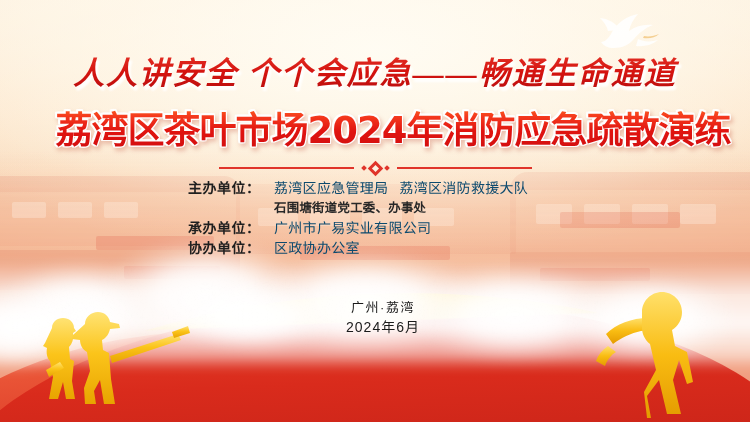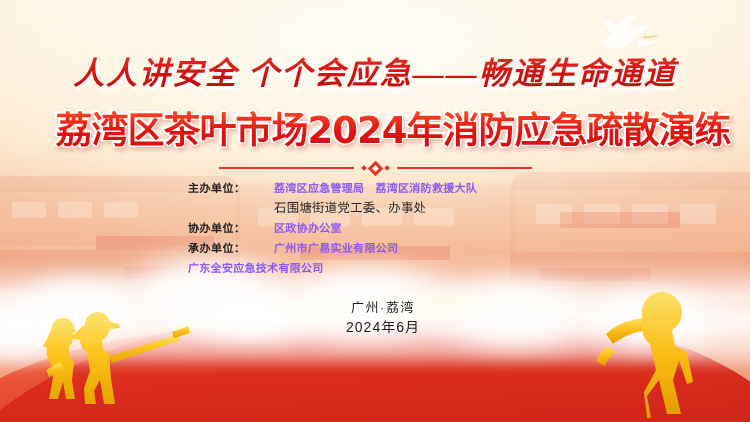--- a/index.html
+++ b/index.html
@@ -136,28 +136,28 @@
   .div-dia{width:11px;height:11px;background:#e0342a;transform:rotate(45deg);position:relative;}
   .div-dia:after{content:"";position:absolute;inset:3px;background:#fdf3e3;}
   
   .orgs{
     position:absolute;top:178px;left:0;right:0;
     display:flex;flex-direction:column;align-items:center;
   }
   .org-block{width:374px;}
   .org-row{
     display:flex;align-items:baseline;
-    font-size:11px;color:#2b2b2b;line-height:20px;white-space:nowrap;
+    font-size:14px;color:#2b2b2b;line-height:20px;white-space:nowrap;
   }
   .org-label{
     width:86px;flex:0 0 86px;font-weight:bold;letter-spacing:.5px;color:#1f1f1f;
   }
-  .org-val{font-weight:700;color:#8b5cf6;letter-spacing:.3px;}
+  .org-val{font-weight:400;color:#0c4a6e;letter-spacing:.3px;}
   .org-val .gap{display:inline-block;width:11px;}
-  .org-cont{padding-left:86px;font-weight:400;color:#272727;letter-spacing:.3px;
+  .org-cont{padding-left:86px;font-weight:700;color:#272727;letter-spacing:.3px;
     font-size:12.4px;line-height:20px;white-space:nowrap;}
   
   .footer{
     position:absolute;top:298px;left:16px;right:0;text-align:center;
     color:#1b1b1b;
   }
   .f-place{font-size:13px;letter-spacing:1.5px;line-height:19px;}
   .f-date{font-size:14px;letter-spacing:1px;line-height:20px;}
 </style>
 </head>
@@ -292,31 +292,30 @@
     <div class="orgs">
       <div class="org-block">
 
         <div class="org-row">
           <span class="org-label">主办单位：</span>
           <span class="org-val"><span>荔湾区应急管理局</span><span class="gap"></span><span>荔湾区消防救援大队</span></span>
         </div>
         <div class="org-cont">石围塘街道党工委、办事处</div>
 
         <div class="org-row">
+          <span class="org-label">承办单位：</span>
+          <span class="org-val">广州市广易实业有限公司</span>
+        </div>
+
+        <div class="org-row">
           <span class="org-label">协办单位：</span>
           <span class="org-val">区政协办公室</span>
         </div>
 
         <div class="org-row">
-          <span class="org-label">承办单位：</span>
-          <span class="org-val">广州市广易实业有限公司</span>
-        </div>
-
-        <div class="org-row">
-          <span class="org-val">广东全安应急技术有限公司</span>
         </div>
 
       </div>
     </div>
 
     <div class="footer">
       <div class="f-place">广州·荔湾</div>
       <div class="f-date">2024年6月</div>
     </div>
 

